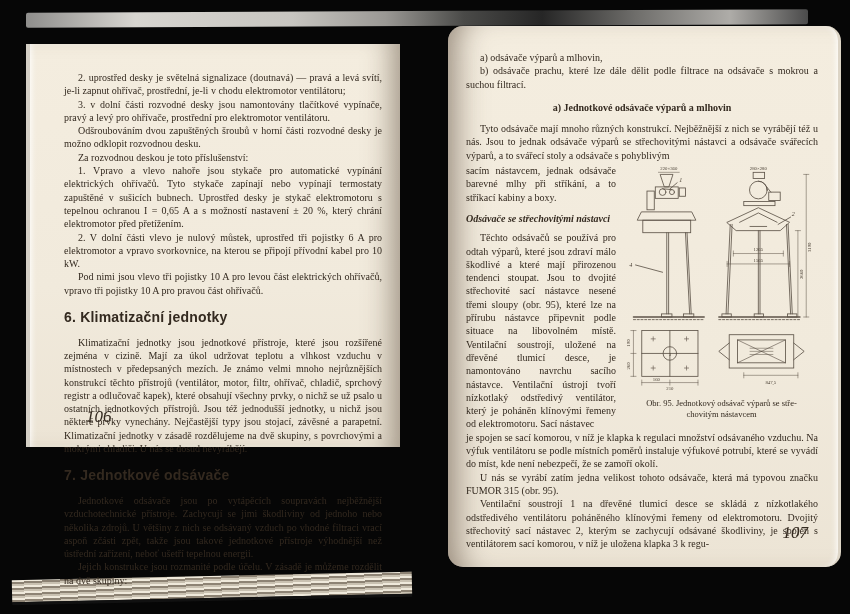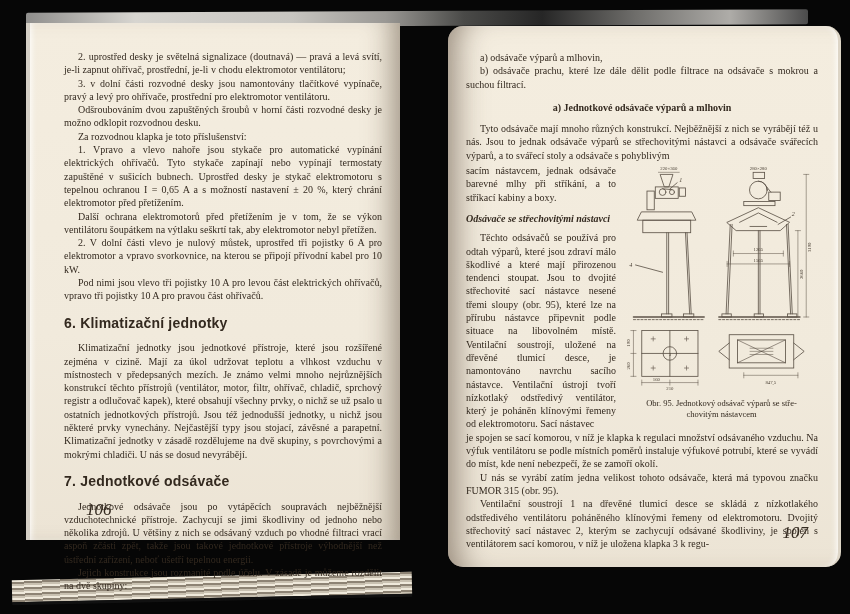--- a/index.html
+++ b/index.html
@@ -20,21 +20,21 @@
     position:absolute;left:12px;bottom:13px;width:400px;height:22px;
     background:repeating-linear-gradient(178deg,#efe9db 0 2px,#8d8374 2px 4px,#c9c1b1 4px 6px);
     transform:rotate(-1.2deg);border-bottom:3px solid #111;
   }
   .page{
     position:absolute;background:
       linear-gradient(180deg,#f4eddf 0%,#f1eadc 60%,#ece4d5 100%);
     color:#33291f;
   }
   .page.left{
-    left:26px;top:23px;width:370px;height:517px;
+    left:26px;top:44px;width:370px;height:403px;
     border-left:4px solid #d4cfc5;
     box-shadow:inset -26px 0 28px -18px rgba(90,74,58,.55), inset 4px 0 6px -3px #fff;
   }
   .page.right{
     left:448px;top:26px;width:390px;height:541px;
     border-right:3px solid #ddd5c6;
     box-shadow:inset 26px 0 30px -18px rgba(90,74,58,.6), inset -4px 0 6px -3px #fff;
     border-radius:15px;
   }
   .spine{
@@ -73,23 +73,22 @@
 <div class="book">
   <div class="top-edge"></div>
   <div class="spine"></div>
   <div class="bottom-edges"></div>
 
   <div class="page left">
     <div class="content">
       <p>2. uprostřed desky je světelná signalizace (doutnavá) — pravá a levá svítí, je-li zapnut ohřívač, prostřední, je-li v chodu elektromotor ventilátoru;</p>
       <p>3. v dolní části rozvodné desky jsou namontovány tlačítkové vypínače, pravý a levý pro ohřívače, prostřední pro elektromotor ventilátoru.</p>
       <p>Odšroubováním dvou zapuštěných šroubů v horní části rozvodné desky je možno odklopit rozvodnou desku.</p>
-      <p>Za rozvodnou klapka je toto příslušenství:</p>
+      <p>Za rozvodnou deskou je toto příslušenství:</p>
       <p>1. Vpravo a vlevo nahoře jsou stykače pro automatické vypínání elektrických ohřívačů. Tyto stykače zapínají nebo vypínají termostaty zapuštěné v sušicích bubnech. Uprostřed desky je stykač elektromotoru s tepelnou ochranou I = 0,65 A a s možností nastavení ± 20 %, který chrání elektromotor před přetížením.</p>
-      <p>Další ochrana elektromotorů před přetížením je v tom, že se výkon ventilátoru šoupátkem na výtlaku seškrtí tak, aby elektromotor nebyl přetížen.</p>
       <p>2. V dolní části vlevo je nulový můstek, uprostřed tři pojistky 6 A pro elektromotor a vpravo svorkovnice, na kterou se připojí přívodní kabel pro 10 kW.</p>
       <p>Pod nimi jsou vlevo tři pojistky 10 A pro levou část elektrických ohřívačů, vpravo tři pojistky 10 A pro pravou část ohřívačů.</p>
       <p class="head-sans">6. Klimatizační jednotky</p>
       <p>Klimatizační jednotky jsou jednotkové přístroje, které jsou rozšířené zejména v cizině. Mají za úkol udržovat teplotu a vlhkost vzduchu v místnostech v předepsaných mezích. Je známo velmi mnoho nejrůznějších konstrukcí těchto přístrojů (ventilátor, motor, filtr, ohřívač, chladič, sprchový registr a odlučovač kapek), které obsahují všechny prvky, o nichž se už psalo u ostatních jednotkových přístrojů. Jsou též jednodušší jednotky, u nichž jsou některé prvky vynechány. Nejčastější typy jsou stojací, závěsné a parapetní. Klimatizační jednotky v zásadě rozdělujeme na dvě skupiny, s povrchovými a mokrými chladiči. U nás se dosud nevyrábějí.</p>
       <p class="head-sans">7. Jednotkové odsávače</p>
       <p>Jednotkové odsávače jsou po vytápěcích soupravách nejběžnější vzduchotechnické přístroje. Zachycují se jimi škodliviny od jednoho nebo několika zdrojů. U většiny z nich se odsávaný vzduch po vhodné filtraci vrací aspoň zčásti zpět, takže jsou takové jednotkové přístroje výhodnější než ústřední zařízení, neboť ušetří tepelnou energii.</p>
       <p>Jejich konstrukce jsou rozmanité podle účelu. V zásadě je můžeme rozdělit na dvě skupiny:</p>
     </div>
     <div class="page-num">106</div>
   </div>

